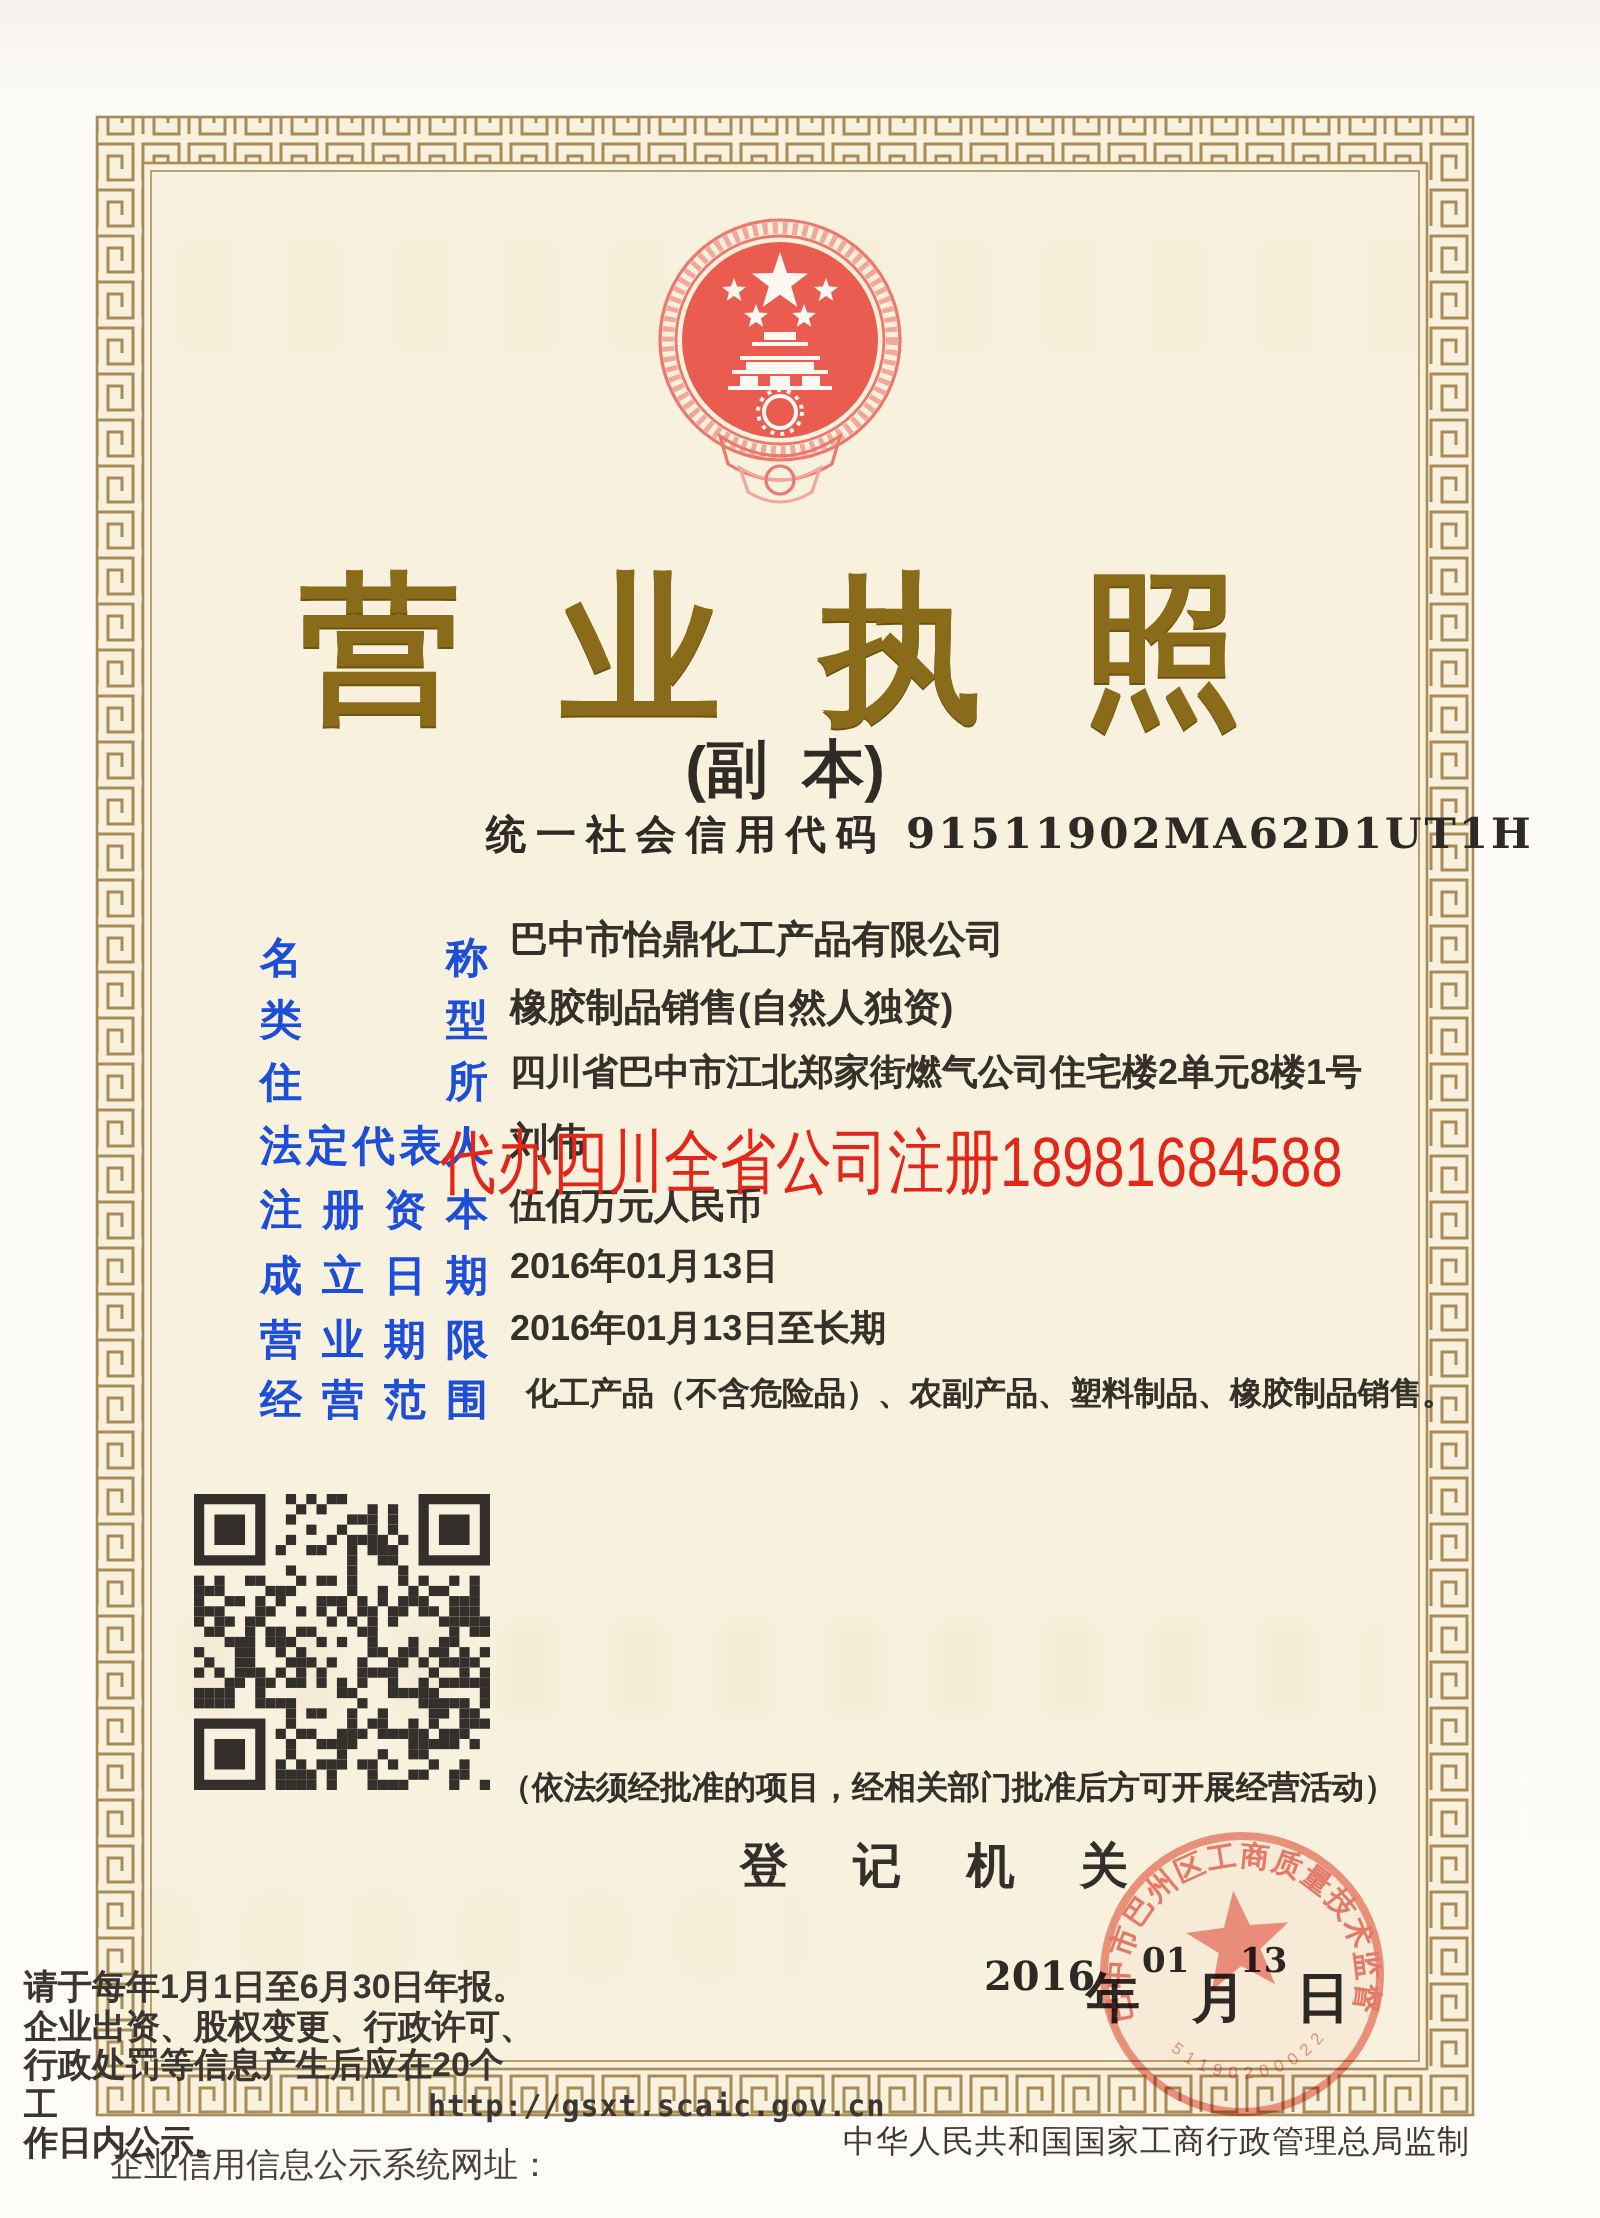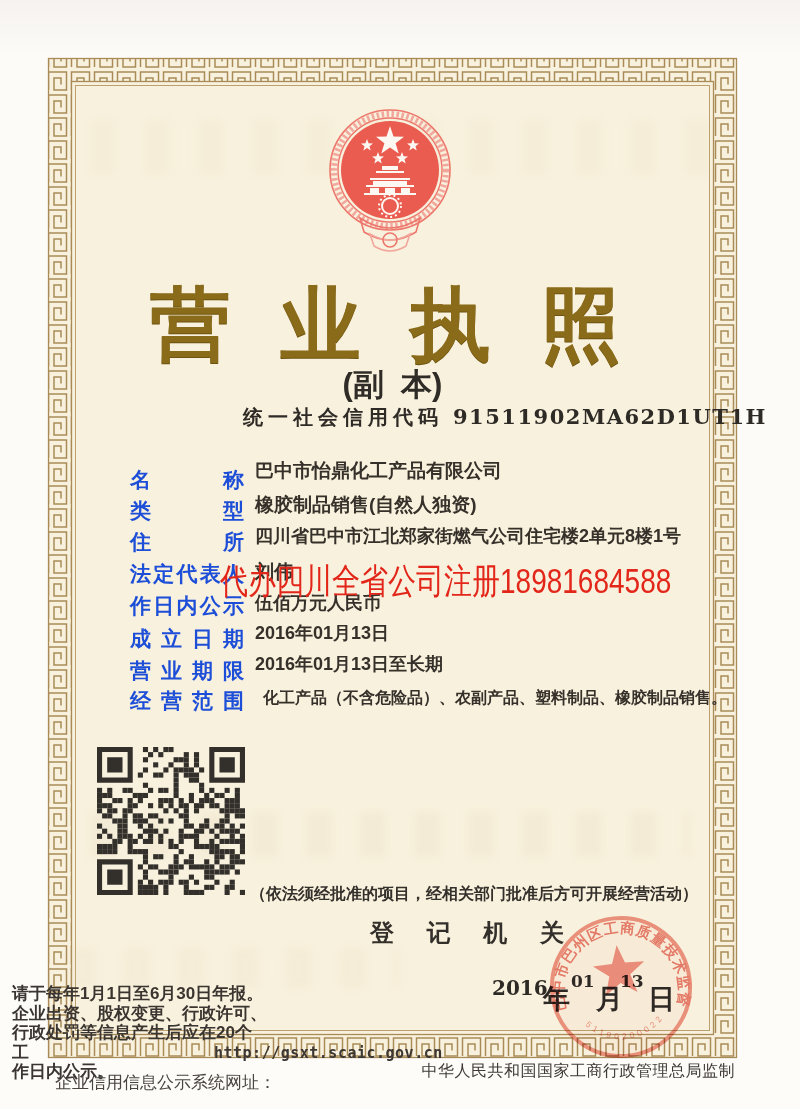--- a/index.html
+++ b/index.html
@@ -119,21 +119,21 @@
   <div class="abs subtitle">(副  本)</div>
 
   <div class="abs codeline">
     <span class="codelbl">统一社会信用代码</span><span class="codeval">91511902MA62D1UT1H</span>
   </div>
 
   <div class="abs flbl" style="top:469px">名称</div>
   <div class="abs flbl" style="top:500px">类型</div>
   <div class="abs flbl" style="top:531px">住所</div>
   <div class="abs flbl" style="top:563px">法定代表人</div>
-  <div class="abs flbl" style="top:595px">作日内公示</div>
+  <div class="abs flbl" style="top:595px">注册资本</div>
   <div class="abs flbl" style="top:628px">成立日期</div>
   <div class="abs flbl" style="top:660px">营业期限</div>
   <div class="abs flbl" style="top:690px">经营范围</div>
 
   <div class="abs fval" style="top:460px">巴中市怡鼎化工产品有限公司</div>
   <div class="abs fval" style="top:494px">橡胶制品销售(自然人独资)</div>
   <div class="abs fval" style="top:526px;font-size:18px">四川省巴中市江北郑家街燃气公司住宅楼2单元8楼1号</div>
   <div class="abs fval" style="top:561px">刘伟</div>
   <div class="abs fval" style="top:593px;font-size:18px">伍佰万元人民币</div>
   <div class="abs fval" style="top:623px;font-size:18px">2016年01月13日</div>

